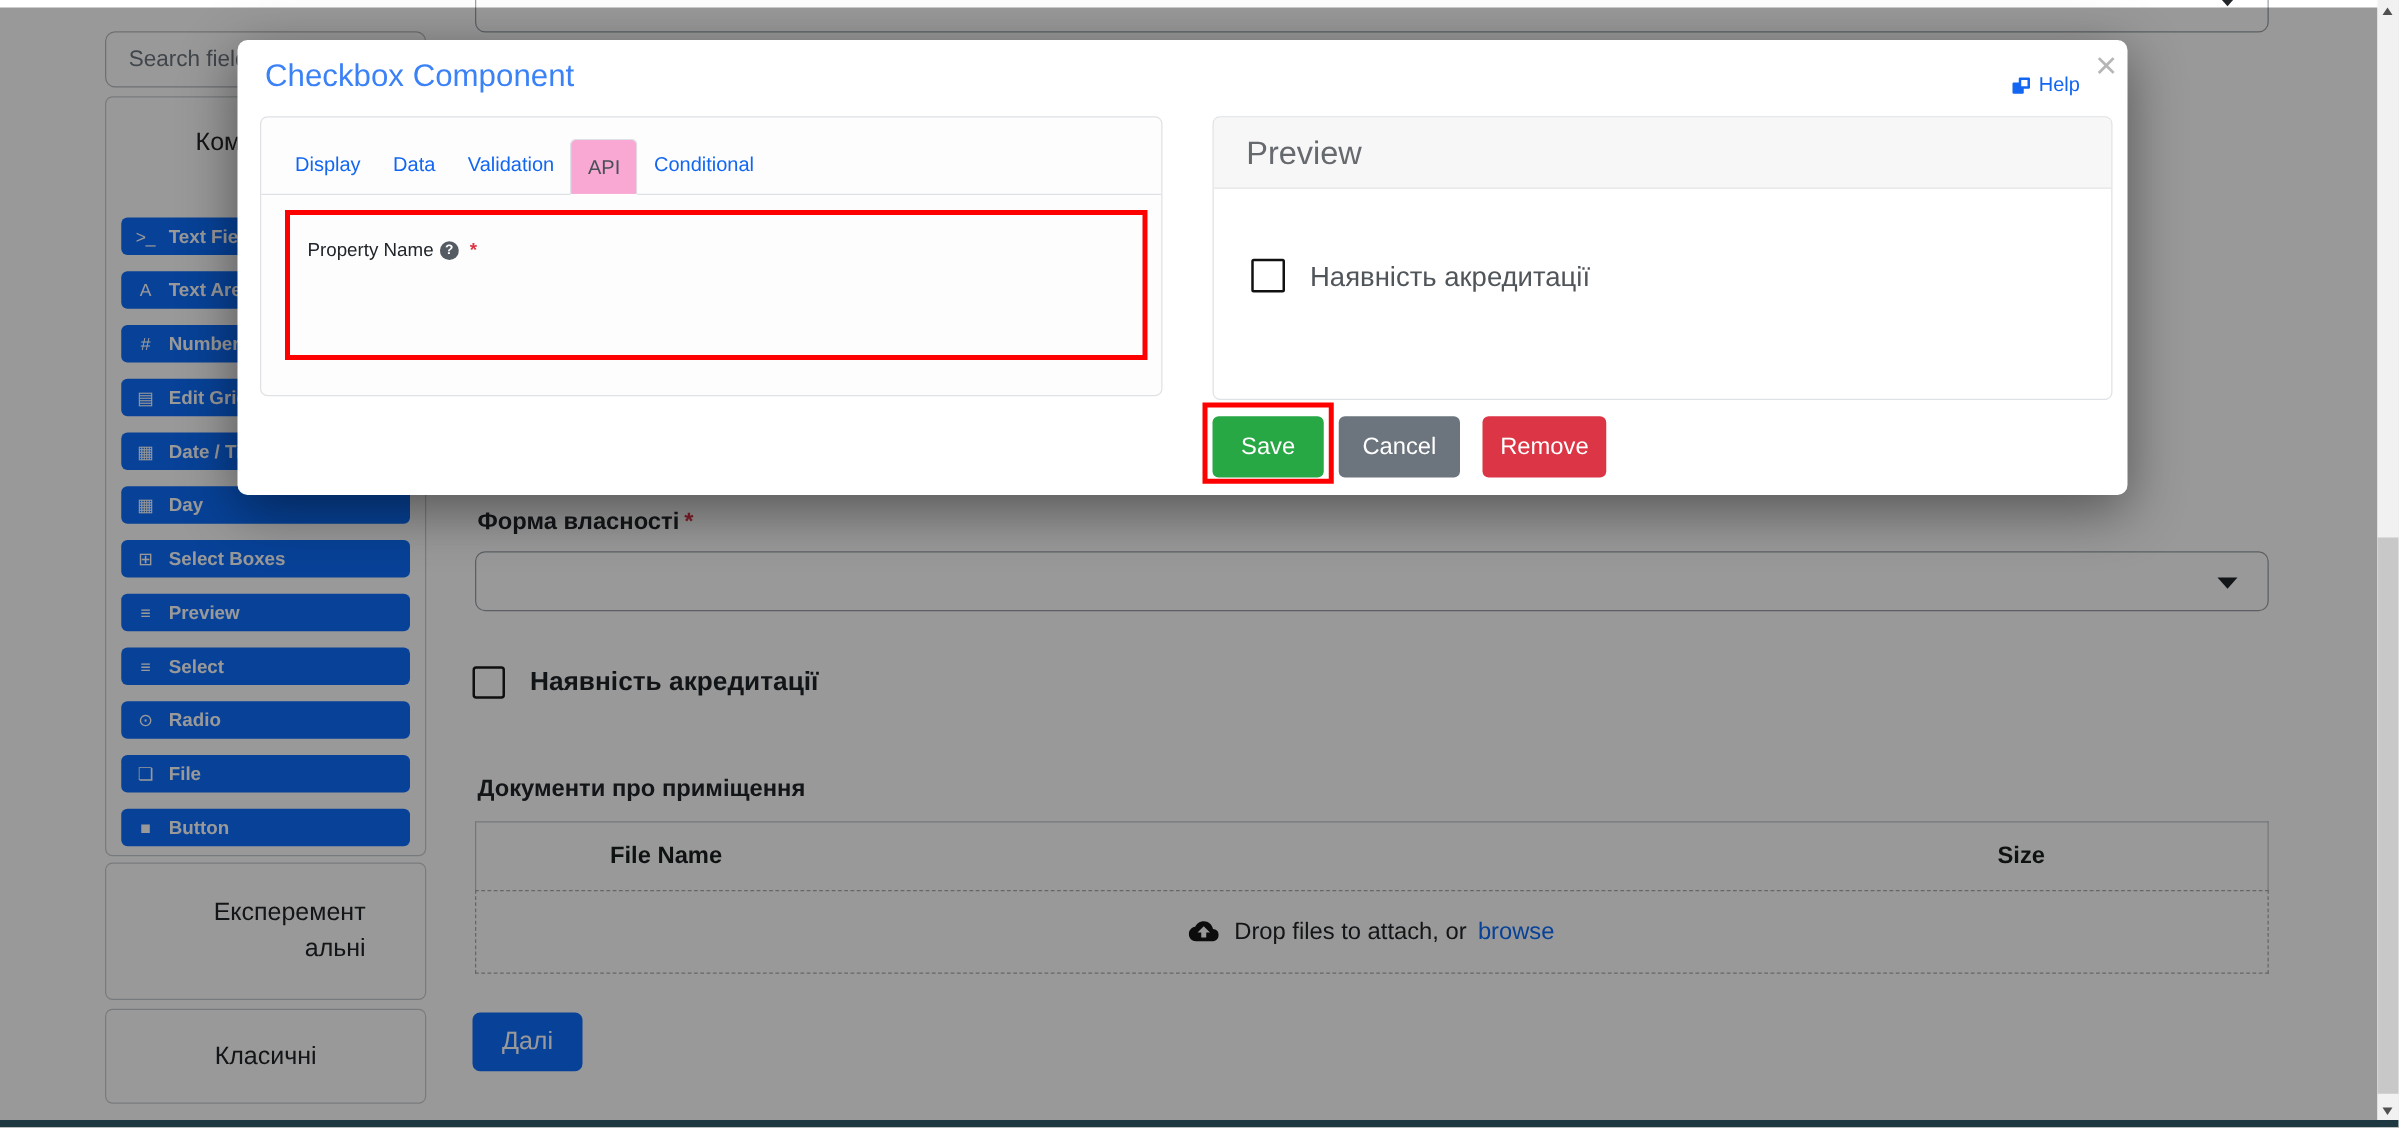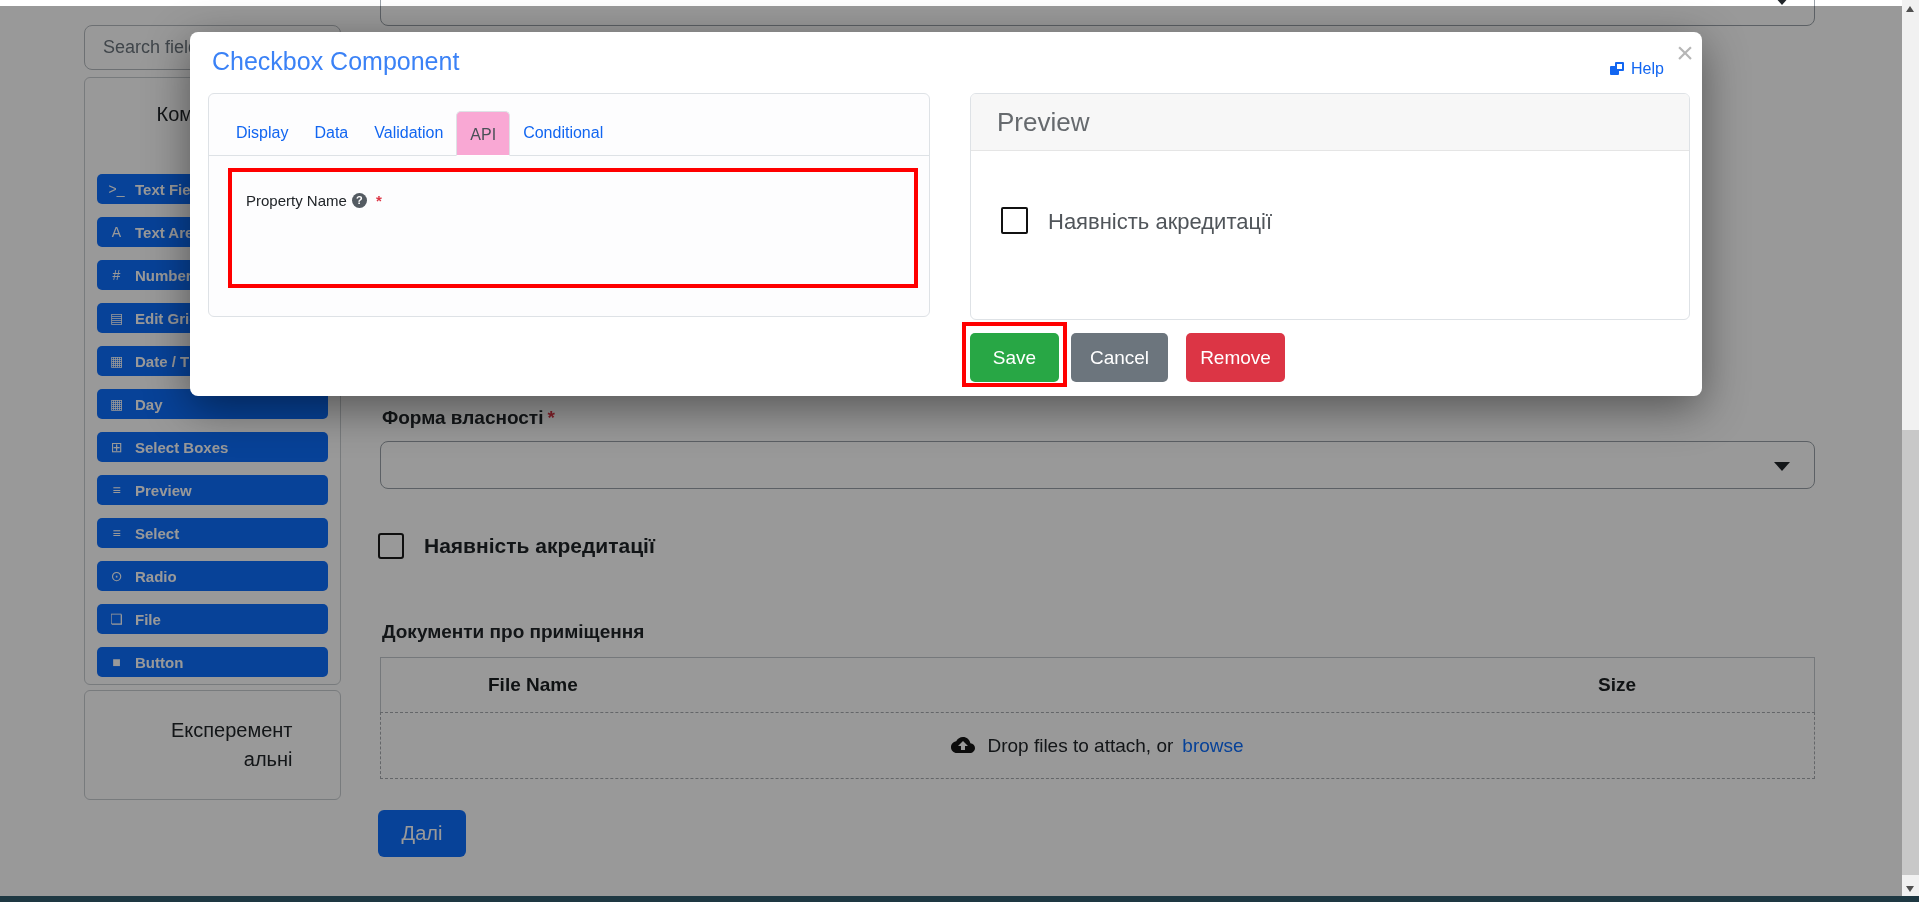--- a/index.html
+++ b/index.html
@@ -175,20 +175,23 @@
         <button class="comp-btn">
           <span class="ci">■</span>
           <span>Button</span>
         </button>
       </div>
     </div>
 
     <div class="card group-card group-exp">
       <span>Експеремент альні</span>
     </div>
+    <div class="card group-card group-cls">
+      <span>Класичні</span>
+    </div>
 
     <div class="top-select">
       <span class="caret"></span>
     </div>
 
     <div class="flabel own-label">
       <span>Форма власності</span><span class="req">*</span>
     </div>
     <div class="own-select">
       <span class="caret"></span>

